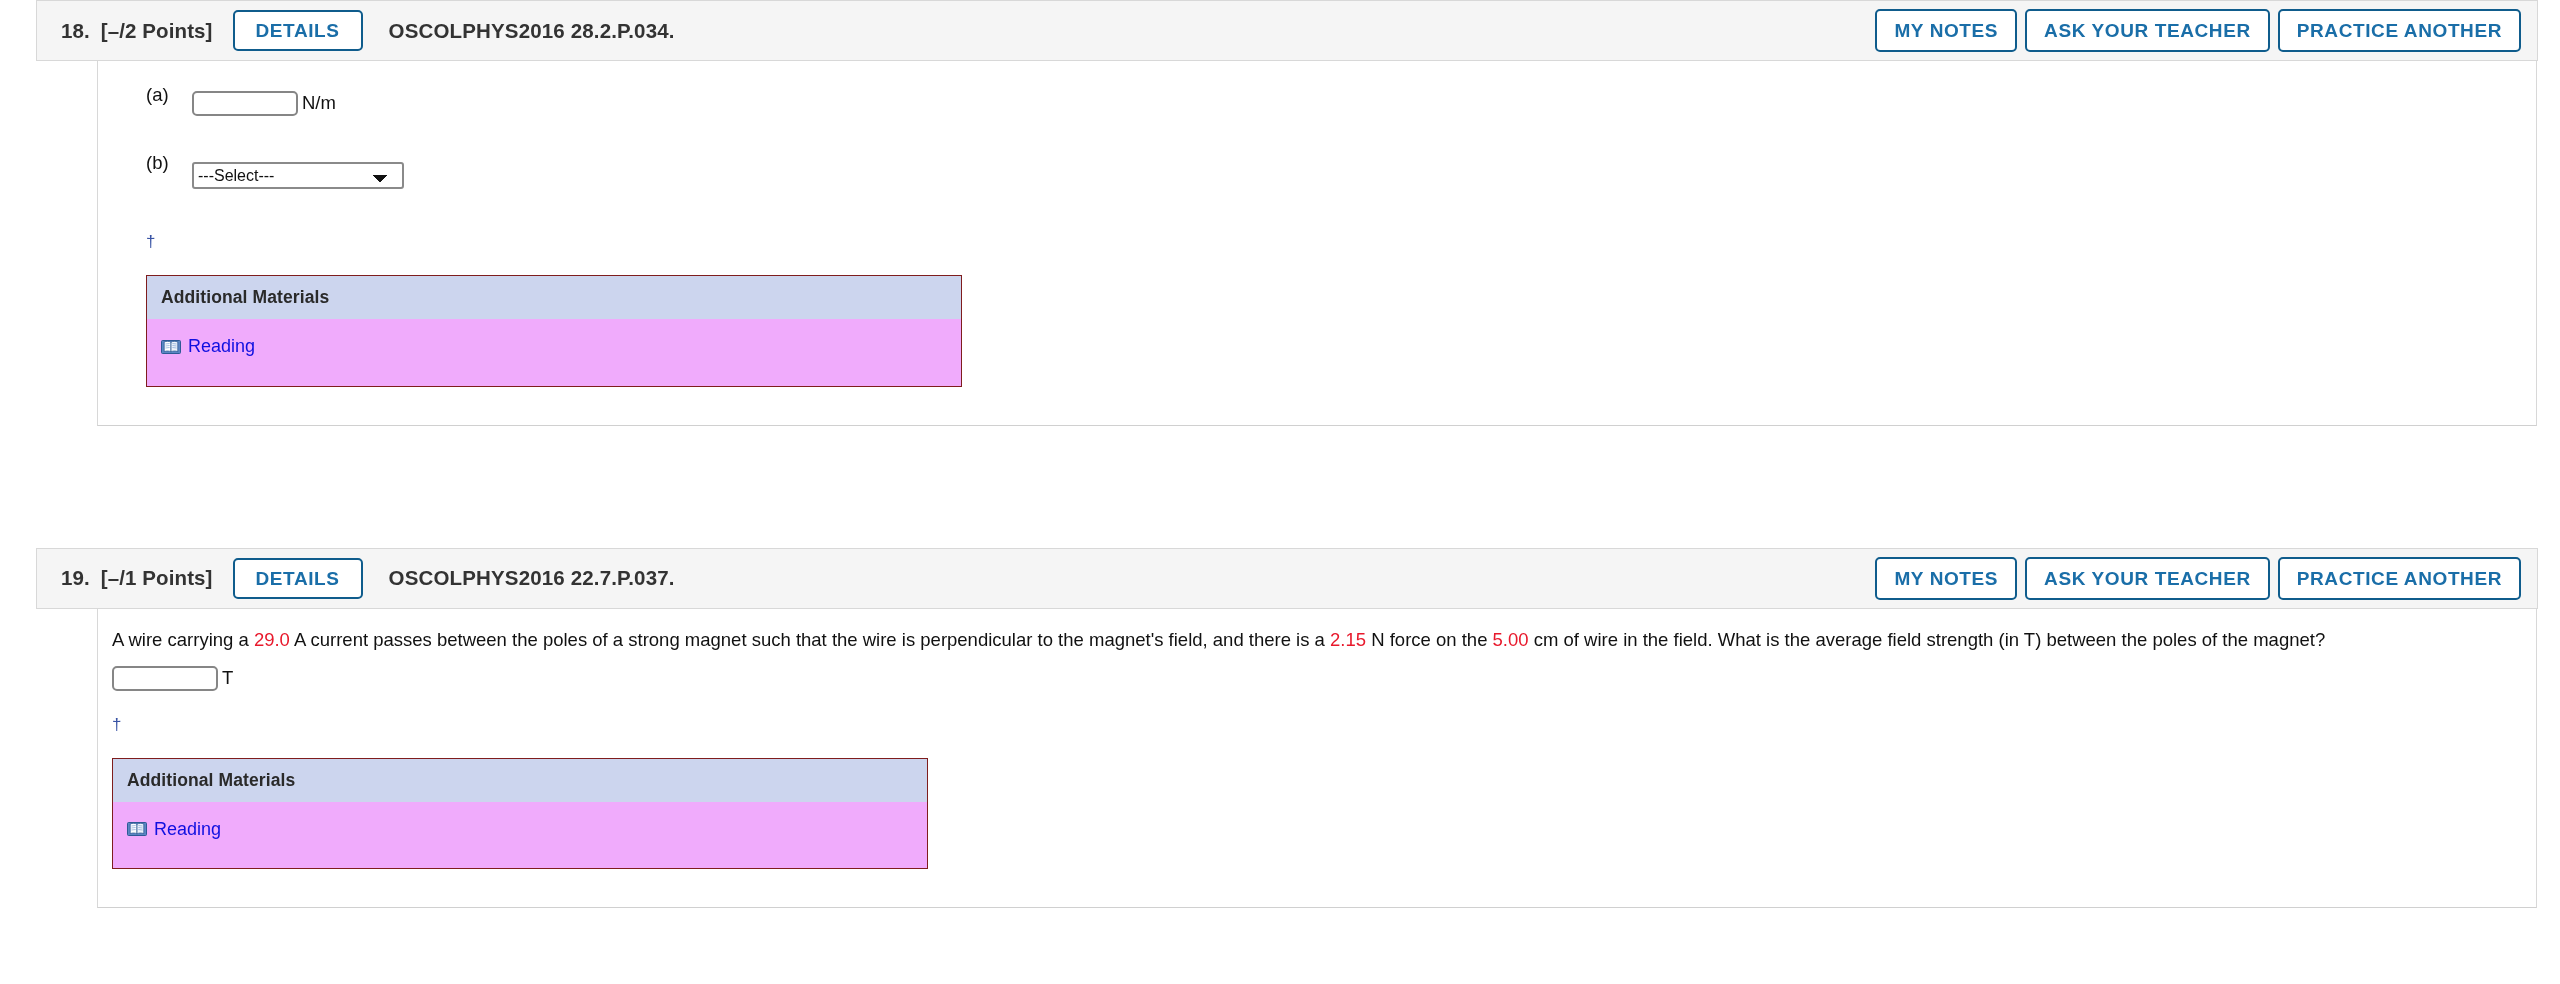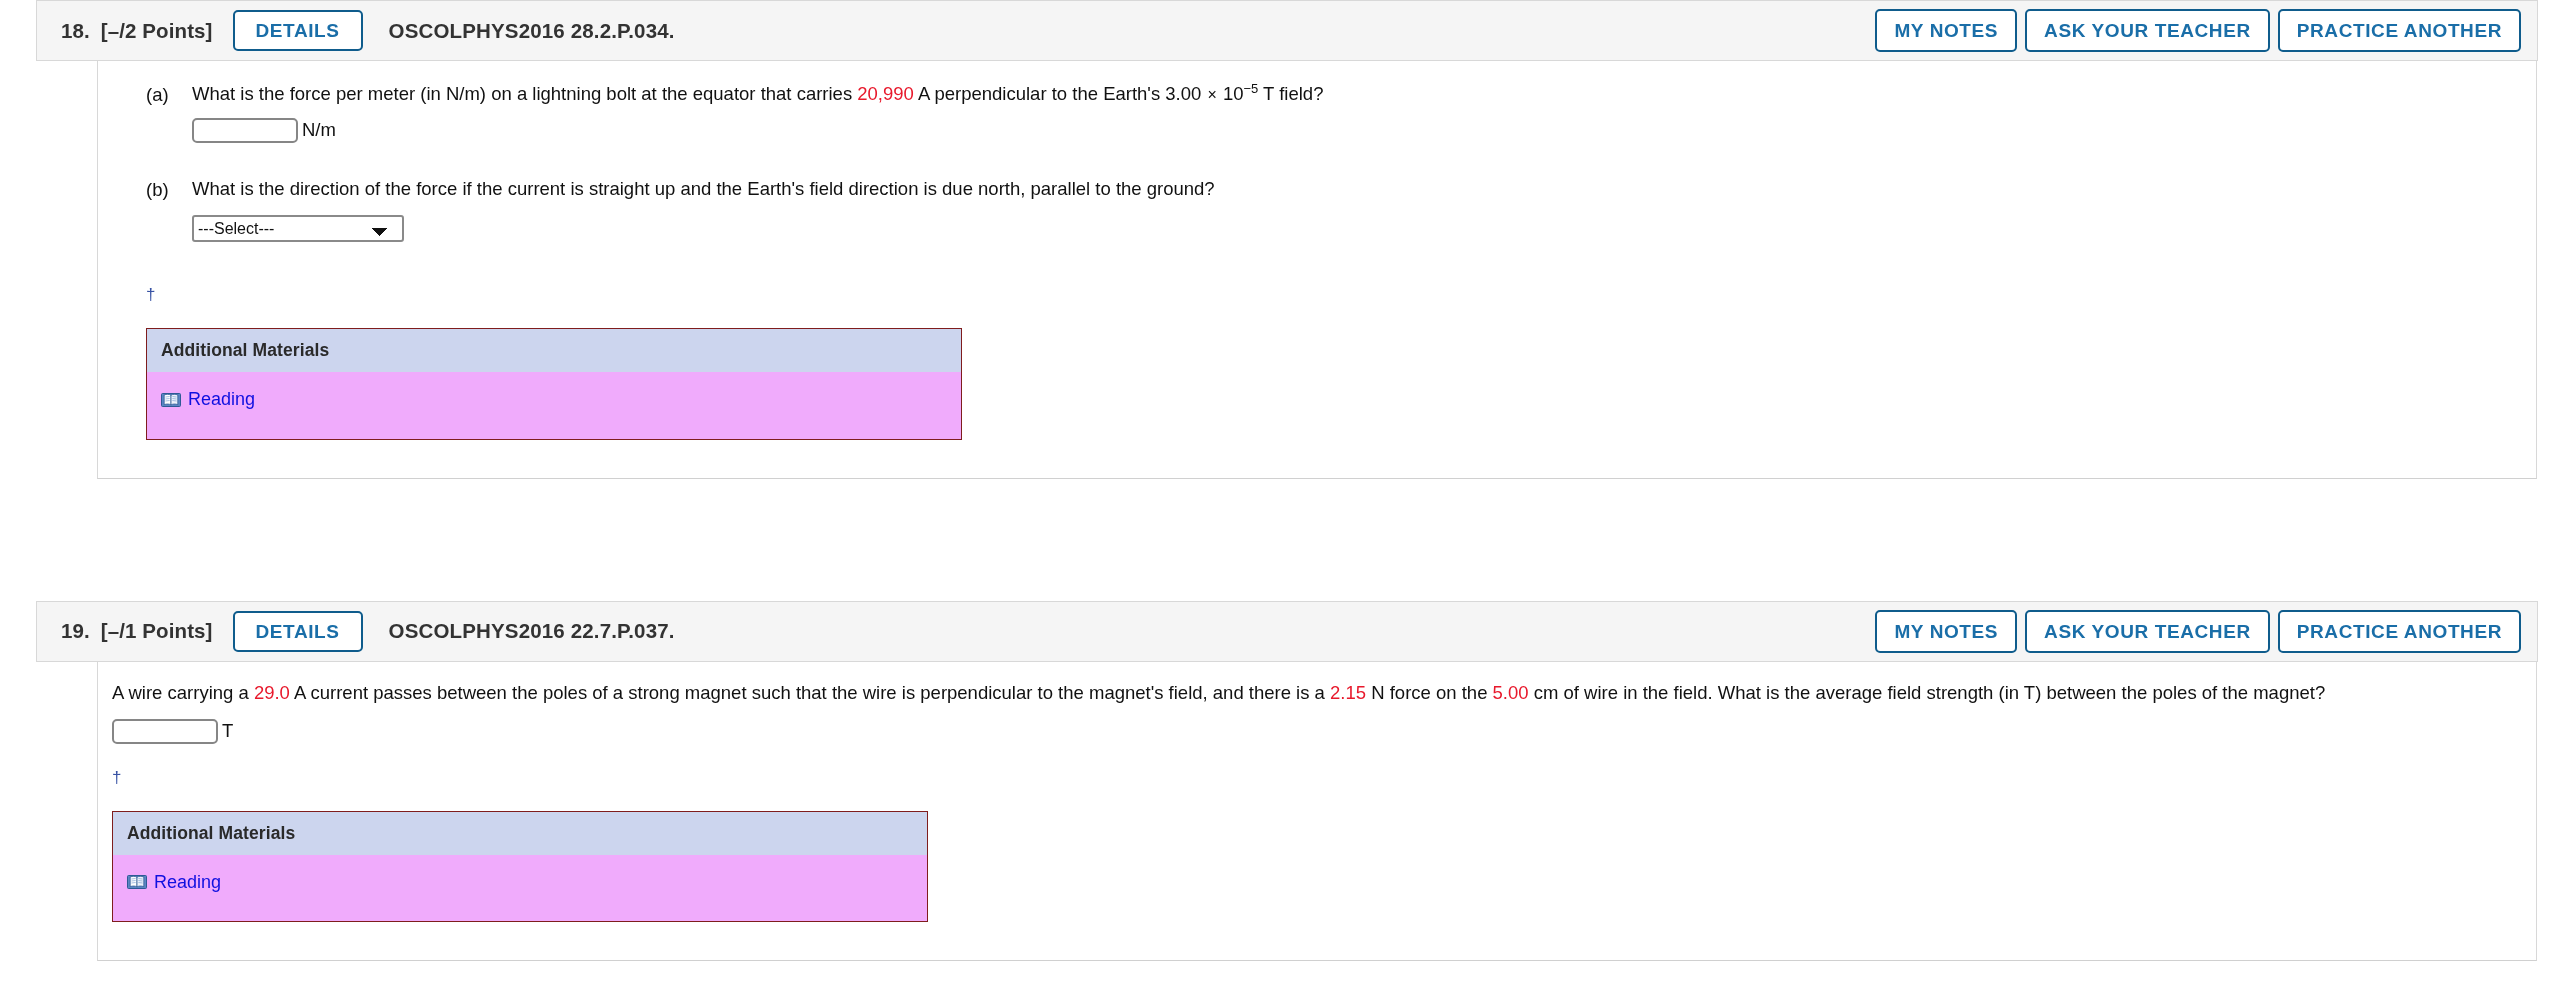--- a/index.html
+++ b/index.html
@@ -254,32 +254,30 @@
         <button class="action-btn">ASK YOUR TEACHER</button>
         <button class="action-btn">PRACTICE ANOTHER</button>
       </div>
     </div>
 
     <div class="q-body">
 
       <div class="part-row">
         <div class="part-label">(a)</div>
         <div class="part-content">
-          <div class="part-text"><span>What is the force per meter (in N/m) on a lightning bolt at the equator that carries </span><span class="hl">20,990</span><span> A perpendicular to the Earth's 3.00 </span><span class="times">×</span><span> 10</span><span class="sup-exp">−5</span><span> T field?</span></div>
           <div class="answer-row">
             <input class="answer-input" type="text" value="" style="">
             <span class="unit-label">N/m</span>
           </div>
         </div>
       </div>
 
       <div class="part-row" style="margin-top:33px;">
         <div class="part-label">(b)</div>
         <div class="part-content">
-          <div class="part-text">What is the direction of the force if the current is straight up and the Earth's field direction is due north, parallel to the ground?</div>
           <div class="select-row">
             <select class="answer-select">
               <option>---Select---</option>
             </select>
           </div>
         </div>
       </div>
 
       <div class="dagger" style="margin-top:44px;">†</div>
 

